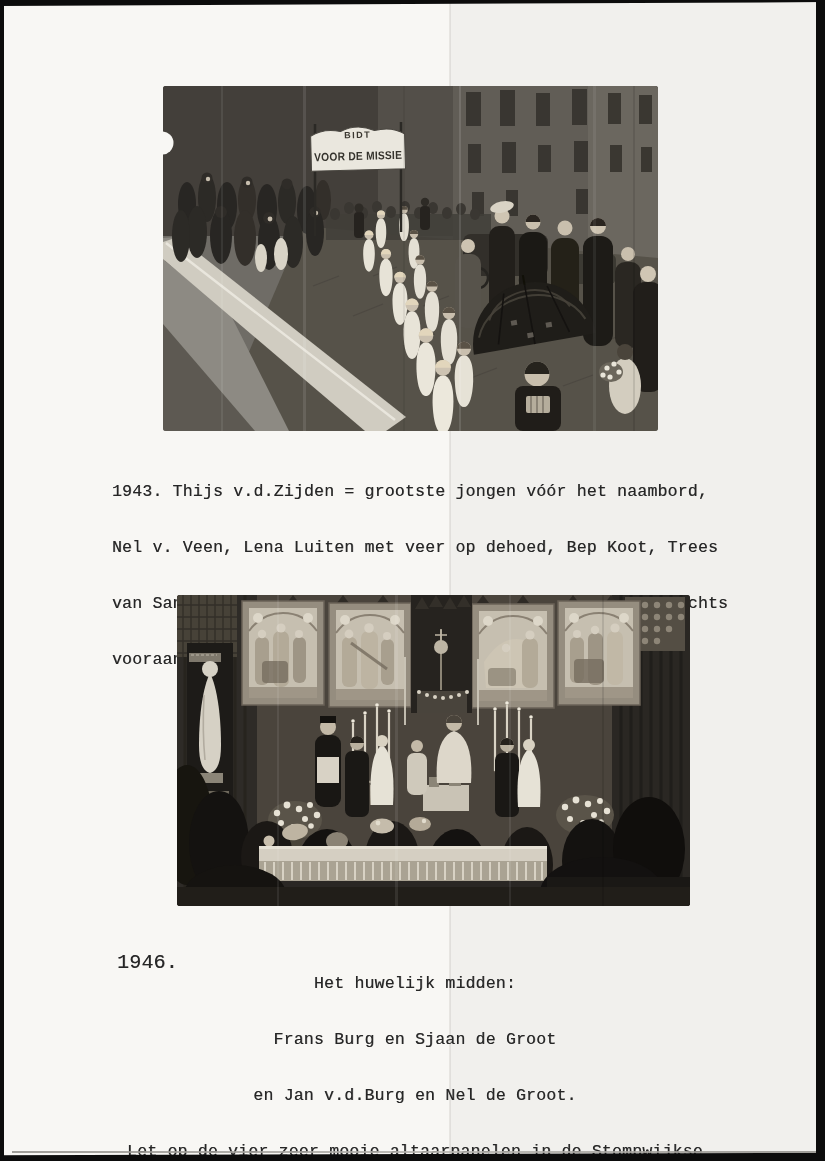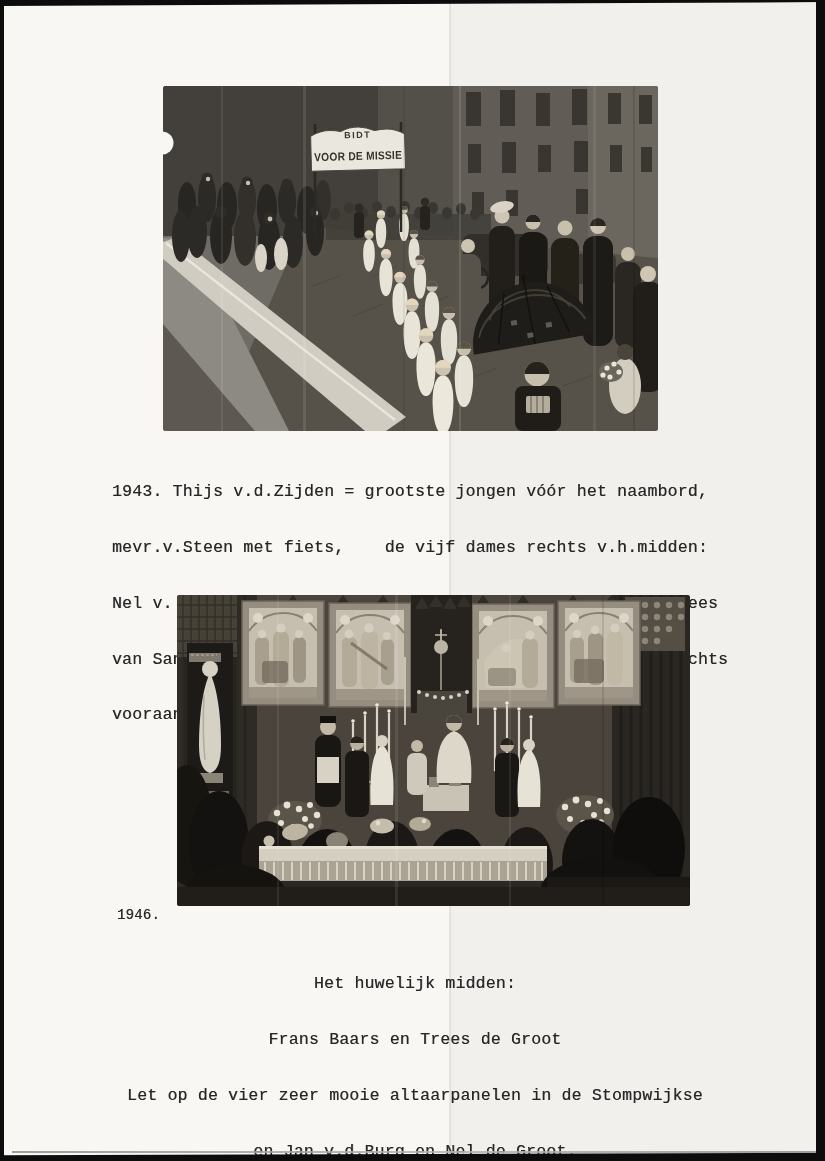--- a/index.html
+++ b/index.html
@@ -28,22 +28,22 @@
   
   figure.photo{position:absolute;margin:0;padding:0;border-radius:3px;overflow:hidden;}
   .photo1{left:163px;top:86px;width:495px;height:345px;}
   .photo2{left:177px;top:595px;width:513px;height:311px;}
   figure.photo svg{display:block;width:100%;height:100%;}
   
   .caption{position:absolute;color:#262626;font-size:16.5px;line-height:18.6px;
     letter-spacing:0.2px;white-space:pre;
     text-shadow:0.4px 0 0 rgba(30,30,30,0.55);}
   .caption1{left:112px;top:446px;}
-  .caption2-year{position:absolute;left:117px;top:906px;color:#262626;
-    font-size:14px;line-height:18.6px;letter-spacing:0.2px;white-space:pre;
+  .caption2-year{position:absolute;left:117px;top:954px;color:#262626;
+    font-size:20px;line-height:18.6px;letter-spacing:0.2px;white-space:pre;
     text-shadow:0.4px 0 0 rgba(30,30,30,0.55);}
   .caption2{left:105px;top:938px;width:620px;text-align:center;}
 </style>
 </head>
 <body>
 
 <div class="page">
   <div class="tone-band"></div>
   <div class="page-streak"></div>
 
@@ -275,21 +275,20 @@
         <rect x="240" y="0" width="2" height="345" fill="#000000" opacity="0.06"></rect>
         <rect x="470" y="0" width="2" height="345" fill="#000000" opacity="0.10"></rect>
       </g>
 
       <circle cx="-1" cy="57" r="11.5" fill="#f8f7f4"></circle>
     </svg>
   </figure>
 
   <div class="caption caption1">
     <div>1943. Thijs v.d.Zijden = grootste jongen vóór het naambord,</div>
-    <div>mevr.v.Steen met fiets,    de vijf dames rechts v.h.midden:</div>
     <div>Nel v. Veen, Lena Luiten met veer op dehoed, Bep Koot, Trees</div>
     <div>van Santen, ? v.Bemmelen. Dora Havik onder de paraplu, rechts</div>
     <div>vooraan Annie Verhagen.</div>
   </div>
 
   <figure class="photo photo2">
     <svg viewBox="0 0 513 311" preserveAspectRatio="none">
       <rect width="513" height="311" fill="#34312c"></rect>
       <rect x="60" y="0" width="390" height="311" fill="#4a443c"></rect>
 
@@ -541,23 +540,23 @@
         <rect x="218" y="0" width="3" height="311" fill="#ffffff" opacity="0.09"></rect>
         <rect x="332" y="0" width="2" height="311" fill="#ffffff" opacity="0.08"></rect>
         <rect x="425" y="0" width="2" height="311" fill="#000000" opacity="0.10"></rect>
       </g>
     </svg>
   </figure>
 
   <div class="caption2-year">1946.</div>
   <div class="caption caption2">
     <div>Het huwelijk midden:</div>
-    <div>Frans Baars en Trees de Groot</div>
+    <div>Frans Burg en Sjaan de Groot</div>
+    <div>en Jan v.d.Burg en Nel de Groot.</div>
     <div>Let op de vier zeer mooie altaarpanelen in de Stompwijkse</div>
-    <div>en Jan v.d.Burg en Nel de Groot.</div>
     
     
   </div>
 
   <div class="edge-shadow-line"></div>
   <div class="edge edge-top"></div>
   <div class="edge edge-left"></div>
   <div class="edge edge-right"></div>
   <div class="edge edge-bottom"></div>
 </div>

